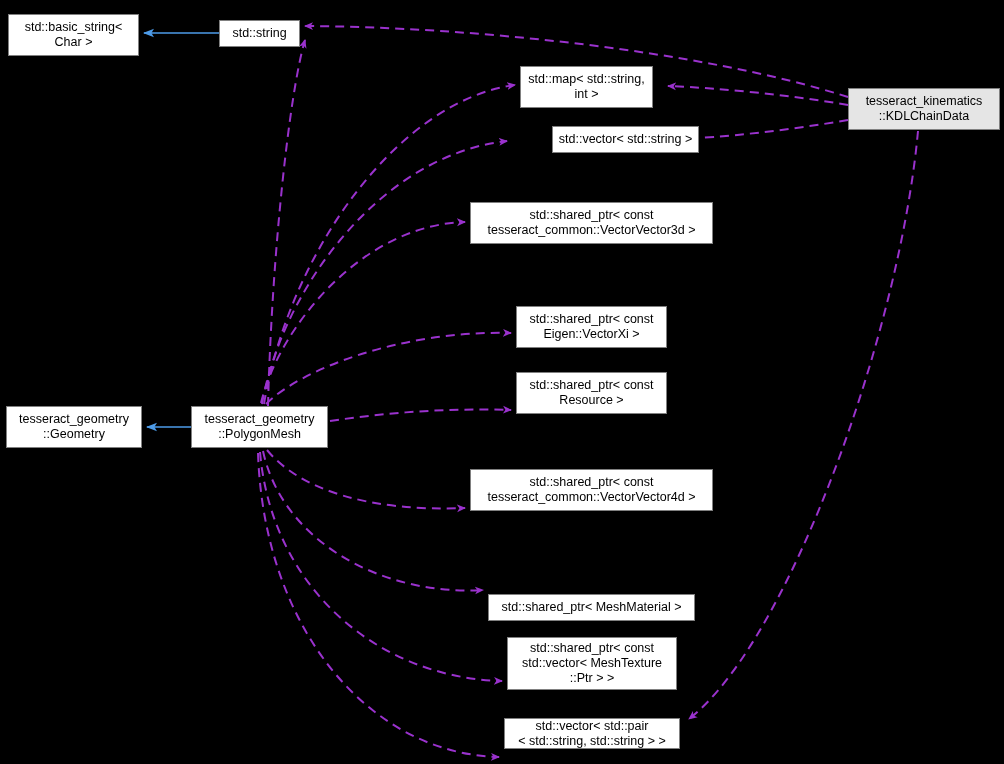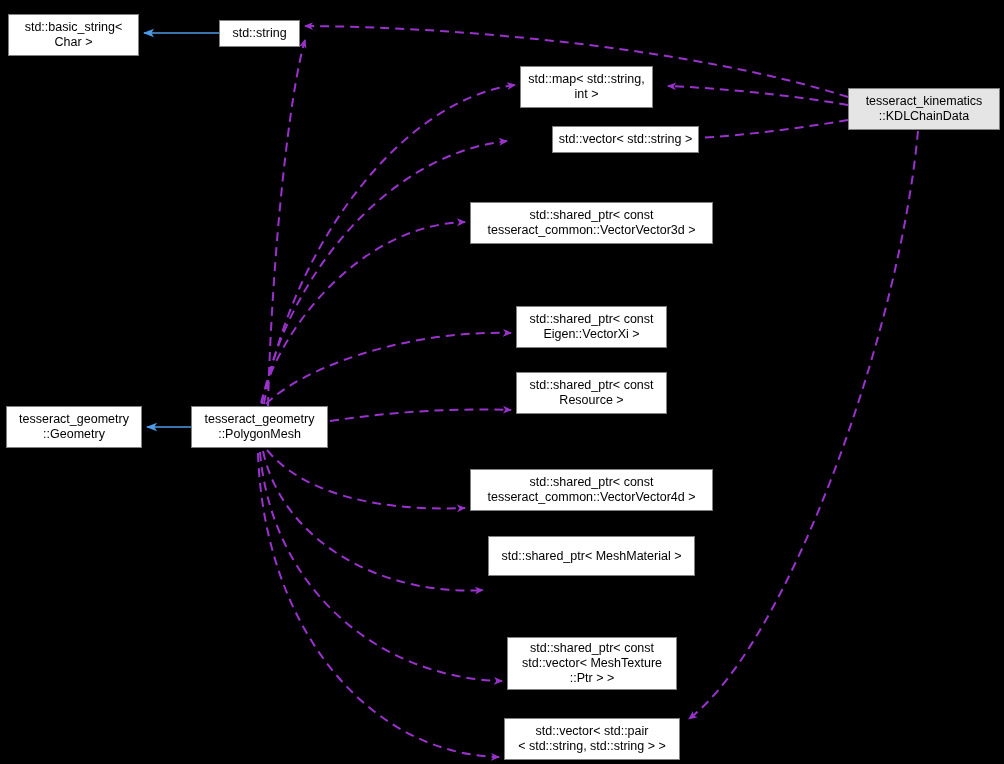--- a/index.html
+++ b/index.html
@@ -98,21 +98,21 @@
       <div class="node" style="left: 516px; top: 306px; width: 151px; height: 42px;"><span class="node-label">std::shared_ptr&lt; const
 Eigen::VectorXi &gt;</span></div>
       <div class="node" style="left: 516px; top: 372px; width: 151px; height: 42px;"><span class="node-label">std::shared_ptr&lt; const
 Resource &gt;</span></div>
       <div class="node" style="left: 6px; top: 406px; width: 136px; height: 42px;"><span class="node-label">tesseract_geometry
 ::Geometry</span></div>
       <div class="node" style="left: 191px; top: 406px; width: 137px; height: 42px;"><span class="node-label">tesseract_geometry
 ::PolygonMesh</span></div>
       <div class="node" style="left: 470px; top: 469px; width: 243px; height: 42px;"><span class="node-label">std::shared_ptr&lt; const
 tesseract_common::VectorVector4d &gt;</span></div>
-      <div class="node" style="left: 488px; top: 536px; width: 207px; height: 40px;"><span class="node-label">std::shared_ptr&lt; MeshMaterial &gt;</span></div>
+      <div class="node" style="left: 488px; top: 594px; width: 207px; height: 27px;"><span class="node-label">std::shared_ptr&lt; MeshMaterial &gt;</span></div>
       <div class="node" style="left: 507px; top: 637px; width: 170px; height: 53px;"><span class="node-label">std::shared_ptr&lt; const
 std::vector&lt; MeshTexture
 ::Ptr &gt; &gt;</span></div>
-      <div class="node" style="left: 504px; top: 718px; width: 176px; height: 42px;"><span class="node-label">std::vector&lt; std::pair
+      <div class="node" style="left: 504px; top: 718px; width: 176px; height: 31px;"><span class="node-label">std::vector&lt; std::pair
 &lt; std::string, std::string &gt; &gt;</span></div>
     </div>
 
 </div>
 
 </body></html>

